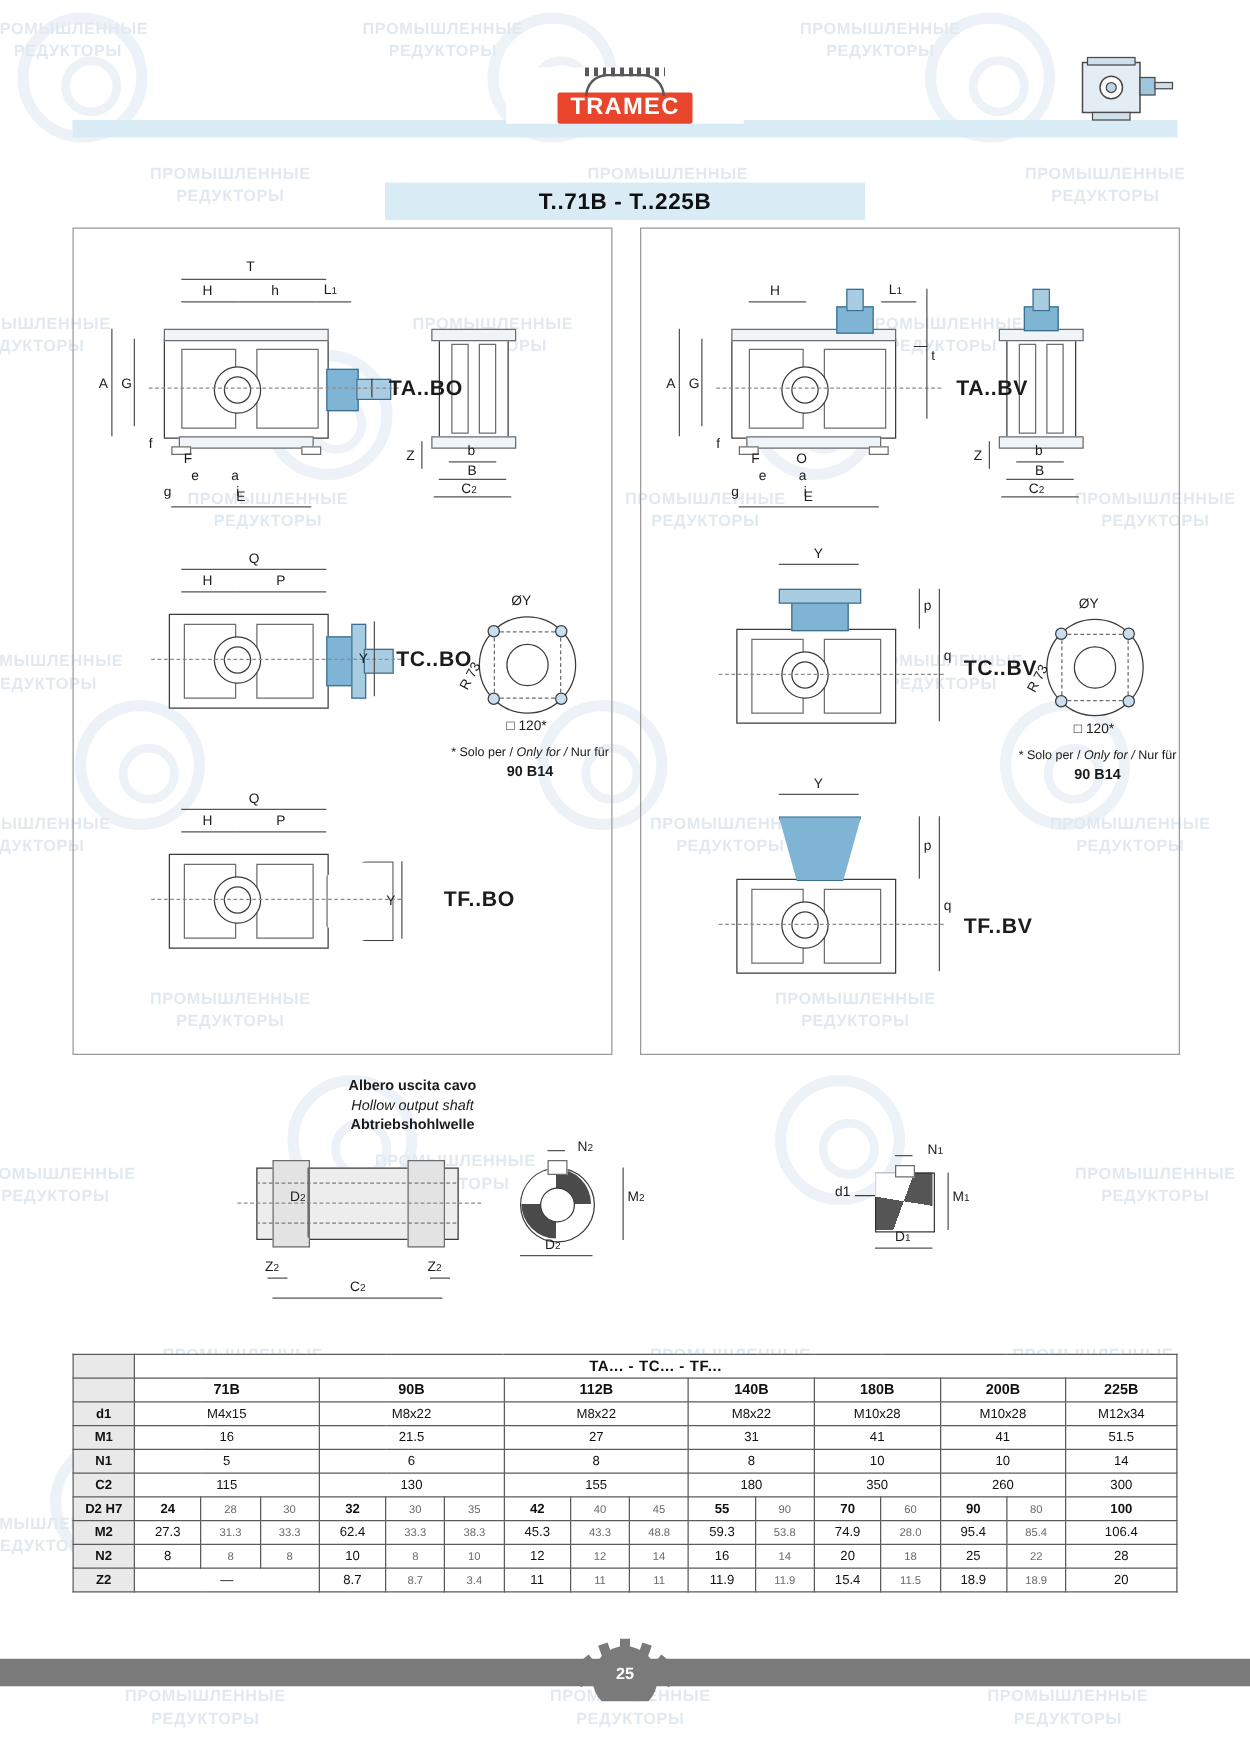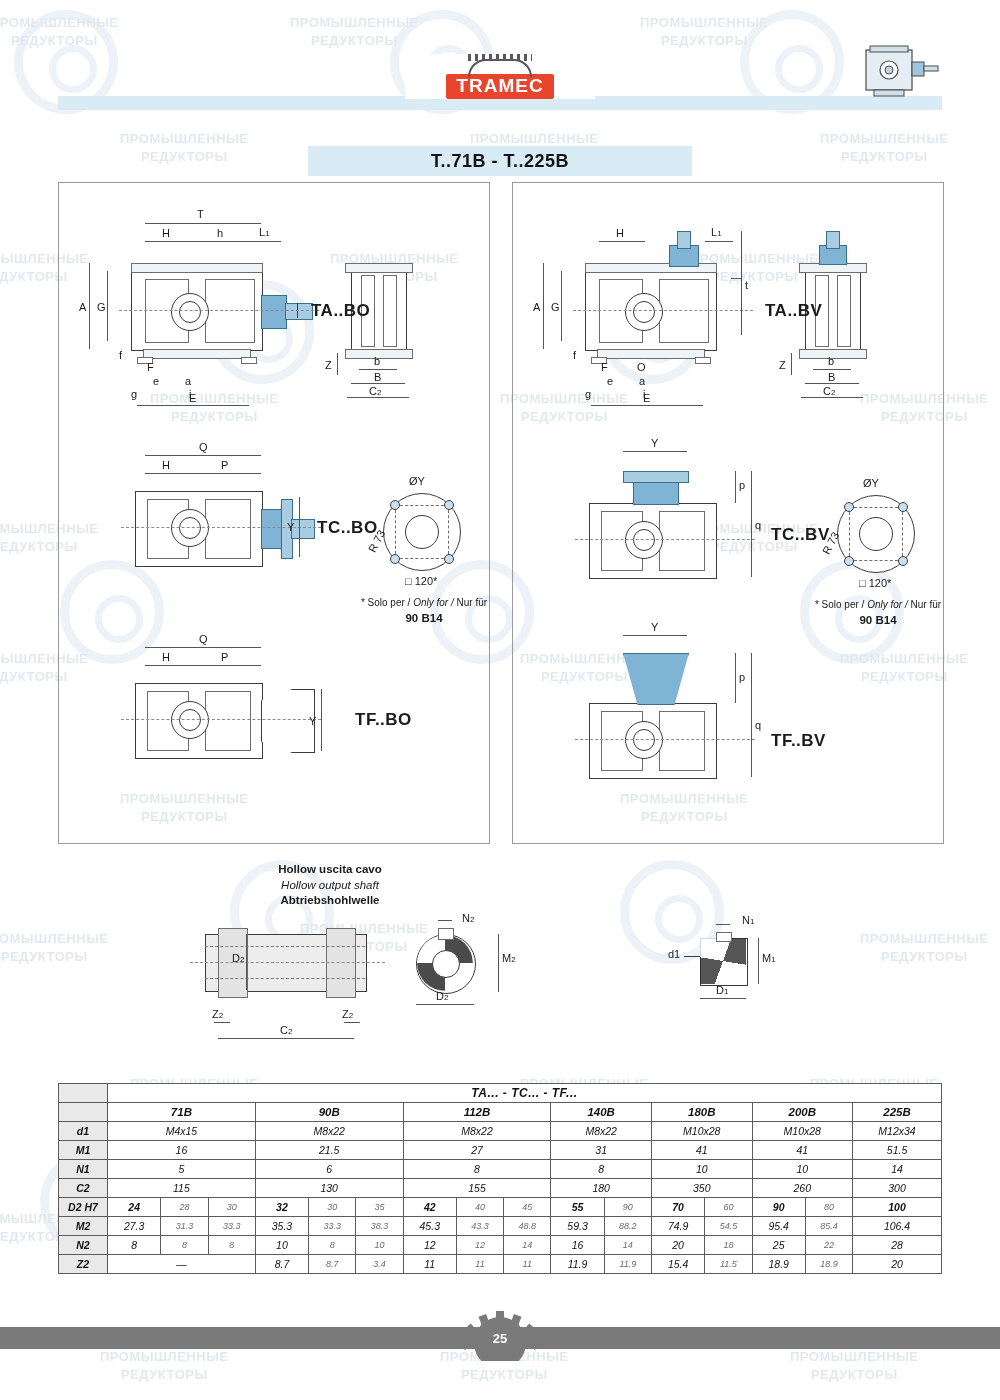--- a/index.html
+++ b/index.html
@@ -90,21 +90,21 @@
   .dim-v{position:absolute;width:0;border-left:1px solid #555;}
   .circ{position:absolute;border:1.2px solid #3b3b3b;border-radius:50%;background:#fff;}
 
   .caption{position:absolute;text-align:center;font-size:11.5px;line-height:1.35;}
   .caption b{font-weight:bold;}
   .caption i{font-style:italic;}
 
   
   table.specs{
     position:absolute;left:58px;top:1083px;width:884px;
-    border-collapse:collapse;font-size:10.5px;font-style:italic;
+    border-collapse:collapse;font-size:10.5px;
   }
   table.specs td,table.specs th{
     border:1px solid #5b5b5b;text-align:center;padding:1px 2px;height:16px;
     font-weight:normal;color:#111;background:#fff;
   }
   table.specs .rowhdr{font-weight:bold;background:#e9e9e9;width:44px;}
   table.specs .grp{font-weight:bold;font-size:11.5px;}
   table.specs .big{font-weight:bold;}
   table.specs .sm{font-size:9px;color:#6a6a6a;}
   table.specs .titlecell{font-weight:bold;font-size:12px;letter-spacing:.5px;}
@@ -450,21 +450,21 @@
       <div class="lbl" style="left:138px;top:438px;">Y</div>
       <div class="dim-v" style="left:222px;top:470px;height:50px;"></div>
       <div class="lbl" style="left:226px;top:488px;">p</div>
       <div class="dim-v" style="left:238px;top:470px;height:124px;"></div>
       <div class="lbl" style="left:242px;top:536px;">q</div>
       <div class="lbl-big" style="left:258px;top:548px;">TF..BV</div>
     </div>
   </div>
 
   <div class="caption" style="left:210px;top:862px;width:240px;">
-    <b>Hollow uscita cavo</b><br>
+    <b>Albero uscita cavo</b><br>
     <i>Hollow output shaft</i><br>
     <b>Abtriebshohlwelle</b>
   </div>
 
   <div>
     <div class="box" style="left:205px;top:934px;width:160px;height:56px;background:#ededed;"></div>
     <div class="box-l" style="left:218px;top:928px;width:28px;height:68px;background:#e3e3e3;"></div>
     <div class="box-l" style="left:326px;top:928px;width:28px;height:68px;background:#e3e3e3;"></div>
     <div class="cl-h" style="left:190px;top:962px;width:195px;"></div>
     <div class="dash-h" style="left:205px;top:946px;width:160px;"></div>
@@ -580,30 +580,30 @@
           <td class="sm">60</td>
           <td class="big">90</td>
           <td class="sm">80</td>
           <td class="big">100</td>
         </tr>
         <tr>
           <td class="rowhdr">M2</td>
           <td>27.3</td>
           <td class="sm">31.3</td>
           <td class="sm">33.3</td>
-          <td>35.3</td>
+          <td>62.4</td>
           <td class="sm">33.3</td>
           <td class="sm">38.3</td>
           <td>45.3</td>
           <td class="sm">43.3</td>
           <td class="sm">48.8</td>
           <td>59.3</td>
-          <td class="sm">88.2</td>
+          <td class="sm">53.8</td>
           <td>74.9</td>
-          <td class="sm">54.5</td>
+          <td class="sm">28.0</td>
           <td>95.4</td>
           <td class="sm">85.4</td>
           <td>106.4</td>
         </tr>
         <tr>
           <td class="rowhdr">N2</td>
           <td>8</td>
           <td class="sm">8</td>
           <td class="sm">8</td>
           <td>10</td>

